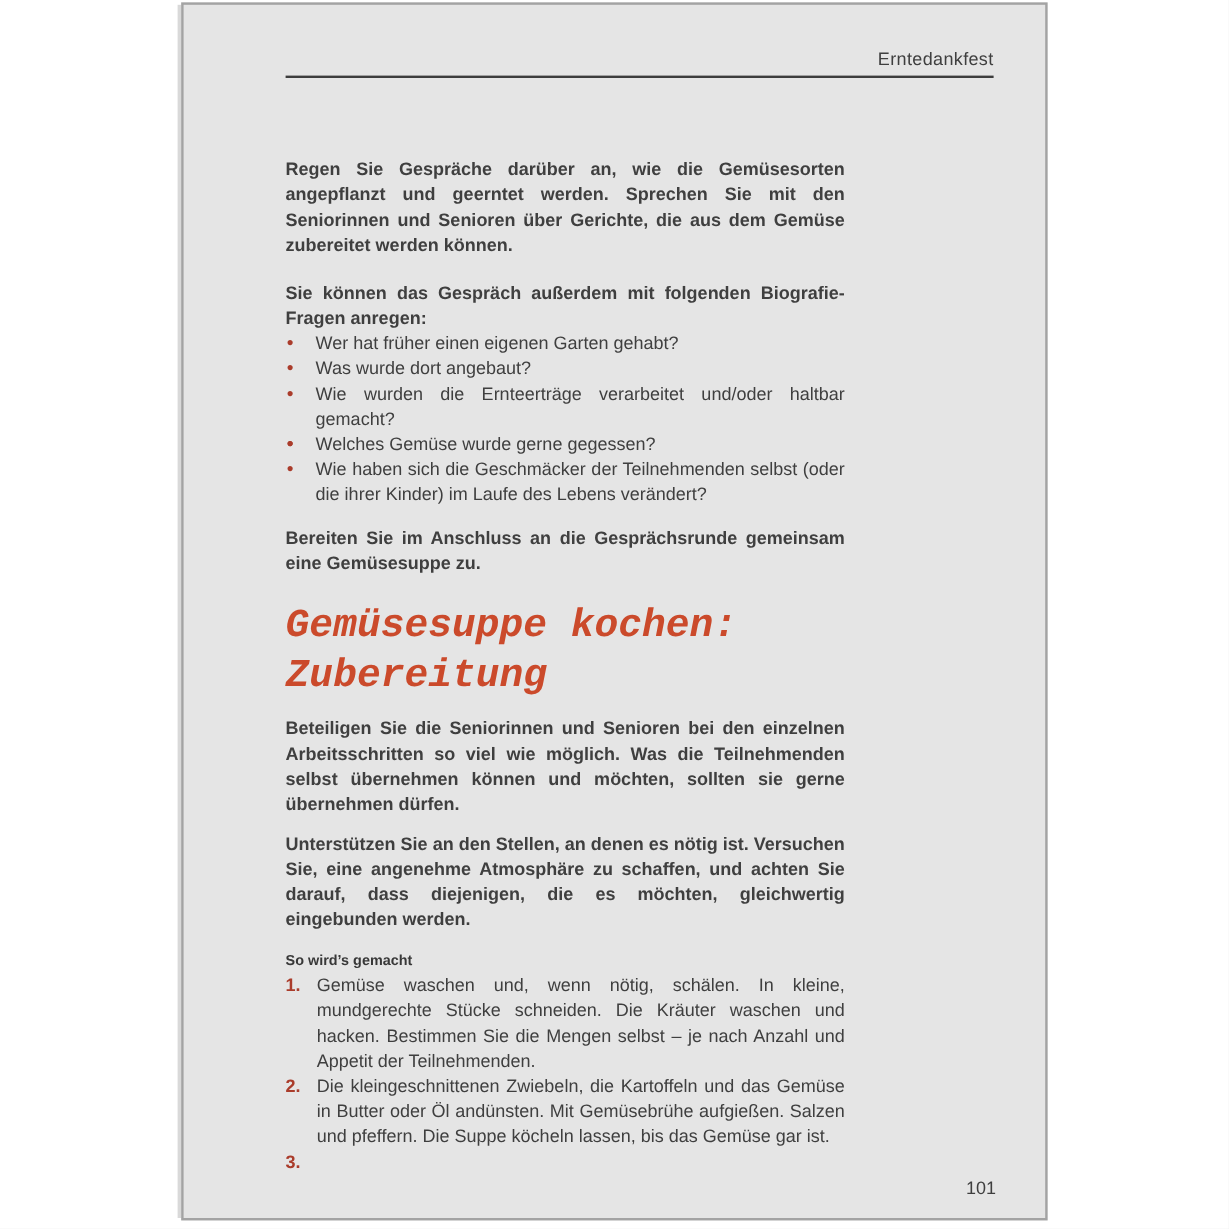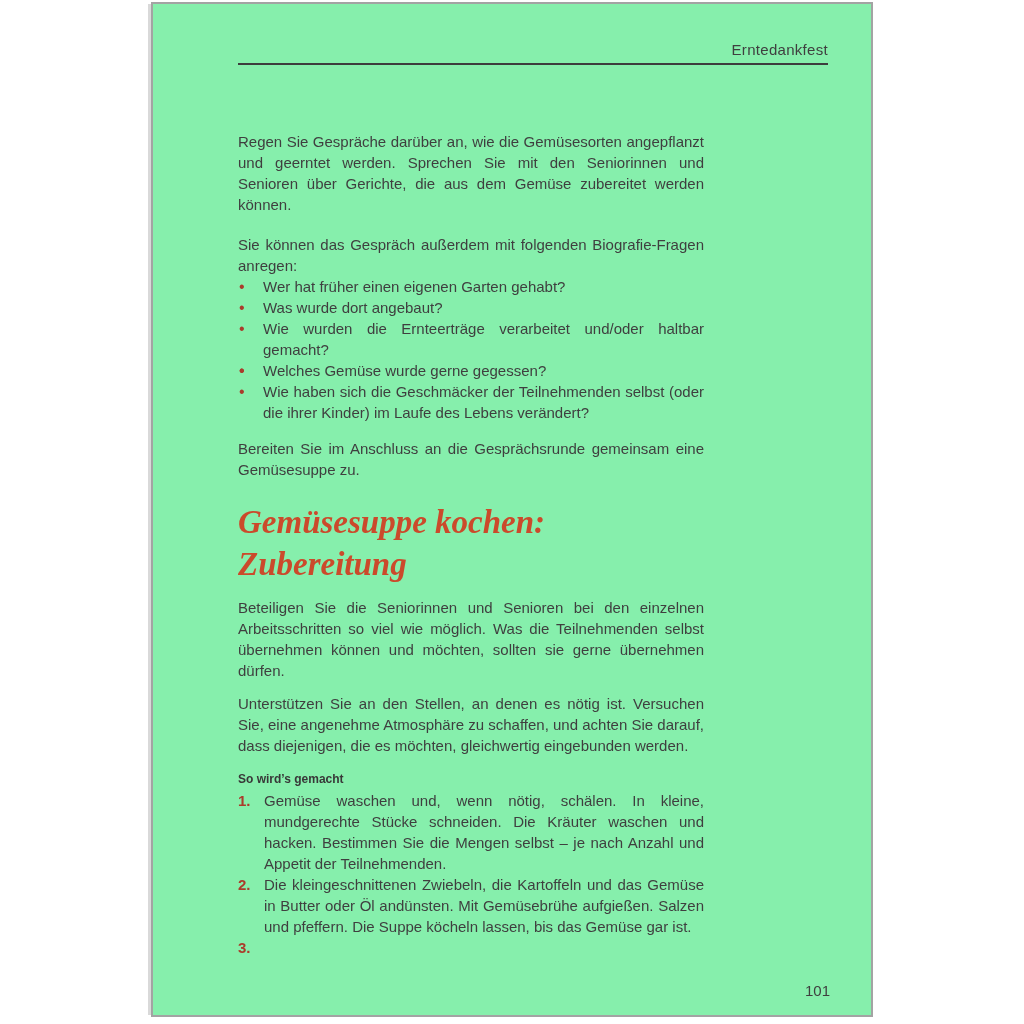--- a/index.html
+++ b/index.html
@@ -17,21 +17,21 @@
     font-family:"Liberation Sans", sans-serif;
     color:var(--text);
     position:relative;
     overflow:hidden;
   }
   .page{
     position:absolute;
     left:151px;top:2px;
     width:722px;height:1015px;
     box-sizing:border-box;
-    background:#86efac;
+    background:#e5e5e5;
     border:2px solid var(--page-border);
     box-shadow:-5px 0 0 -2px var(--page-shadow);
   }
   .running-head{
     margin:37px 0 0 85px;
     width:590px;
     text-align:right;
     font-size:15px;
     line-height:18px;
     color:var(--text);
@@ -46,20 +46,21 @@
   .body-col{
     margin-left:85px;
     width:466px;
     font-size:15px;
     line-height:21px;
     color:var(--text);
   }
   .para{
     margin:0;
     text-align:justify;
+    font-weight:bold;
   }
   .p-intro1{margin-top:66px;}
   .p-intro2{margin-top:19px;}
   ul.questions{
     list-style:none;
     margin:0;padding:0;
   }
   ul.questions li{
     position:relative;
     padding-left:25px;
@@ -67,21 +68,21 @@
   }
   .bullet-glyph{
     position:absolute;
     left:1px;top:0;
     color:var(--bullet);
     font-size:16px;
   }
   .p-transition{margin-top:15px;}
   .script-heading{
     margin:21px 0 0 0;
-    font-family:Liberation Serif, serif;
+    font-family:Liberation Mono, monospace;
     font-style:italic;
     font-weight:700;
     font-size:33px;
     line-height:42px;
     color:var(--accent);
     letter-spacing:0px;
   }
   .p-method1{margin-top:12px;}
   .p-method2{margin-top:12px;}
   .steps-heading{

